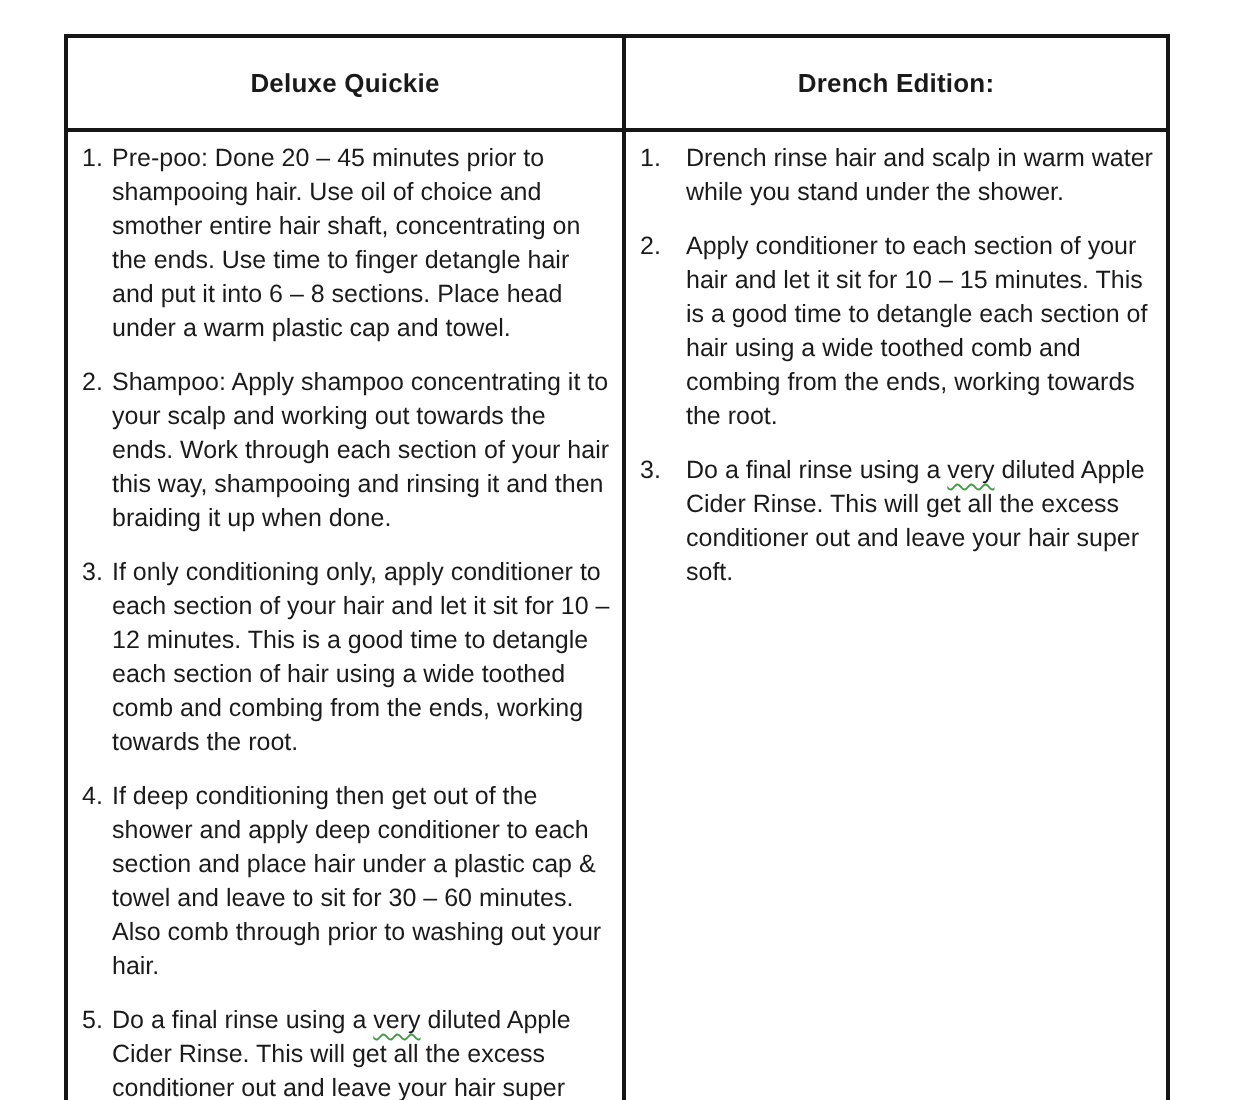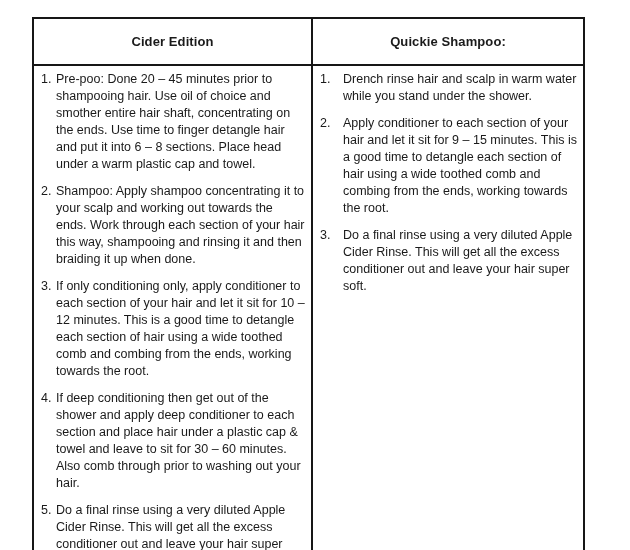--- a/index.html
+++ b/index.html
@@ -51,40 +51,41 @@
   }
   .num {
     flex: 0 0 auto;
   }
   td.col-left .num  { width: 15px; }
   td.col-right .num { width: 23px; }
   .body {
     flex: 1 1 auto;
   }
   .squiggle {
+    text-decoration: underline;
     text-decoration-style: wavy;
     text-decoration-color: #3f9e3f;
     text-decoration-thickness: 1px;
     text-underline-offset: 2px;
     text-decoration-skip-ink: none;
   }
 </style>
 </head>
 <body>
 
 <div class="page">
   <table class="cmp">
     <colgroup>
       <col style="width:279px">
       <col style="width:272px">
     </colgroup>
     <thead>
       <tr>
-        <th>Cider Edition</th>
-        <th>Quickie Shampoo:</th>
+        <th>Deluxe Quickie</th>
+        <th>Drench Edition:</th>
       </tr>
     </thead>
     <tbody>
       <tr>
 
         <td class="col-left">
           <div class="item">
             <span class="num">1.</span>
             <span class="body">Pre-poo: Done 20 – 45 minutes prior to shampooing hair. Use oil of choice and smother entire hair shaft, concentrating on the ends. Use time to finger detangle hair and put it into 6 – 8 sections. Place head under a warm plastic cap and towel.</span>
           </div>
@@ -106,21 +107,21 @@
           </div>
         </td>
 
         <td class="col-right">
           <div class="item">
             <span class="num">1.</span>
             <span class="body">Drench rinse hair and scalp in warm water while you stand under the shower.</span>
           </div>
           <div class="item">
             <span class="num">2.</span>
-            <span class="body">Apply conditioner to each section of your hair and let it sit for 9 – 15 minutes. This is a good time to detangle each section of hair using a wide toothed comb and combing from the ends, working towards the root.</span>
+            <span class="body">Apply conditioner to each section of your hair and let it sit for 10 – 15 minutes. This is a good time to detangle each section of hair using a wide toothed comb and combing from the ends, working towards the root.</span>
           </div>
           <div class="item">
             <span class="num">3.</span>
             <span class="body"><span>Do a final rinse using a </span><span class="squiggle">very</span><span> diluted Apple Cider Rinse. This will get all the excess conditioner out and leave your hair super soft.</span></span>
           </div>
         </td>
 
       </tr>
     </tbody>
   </table>

